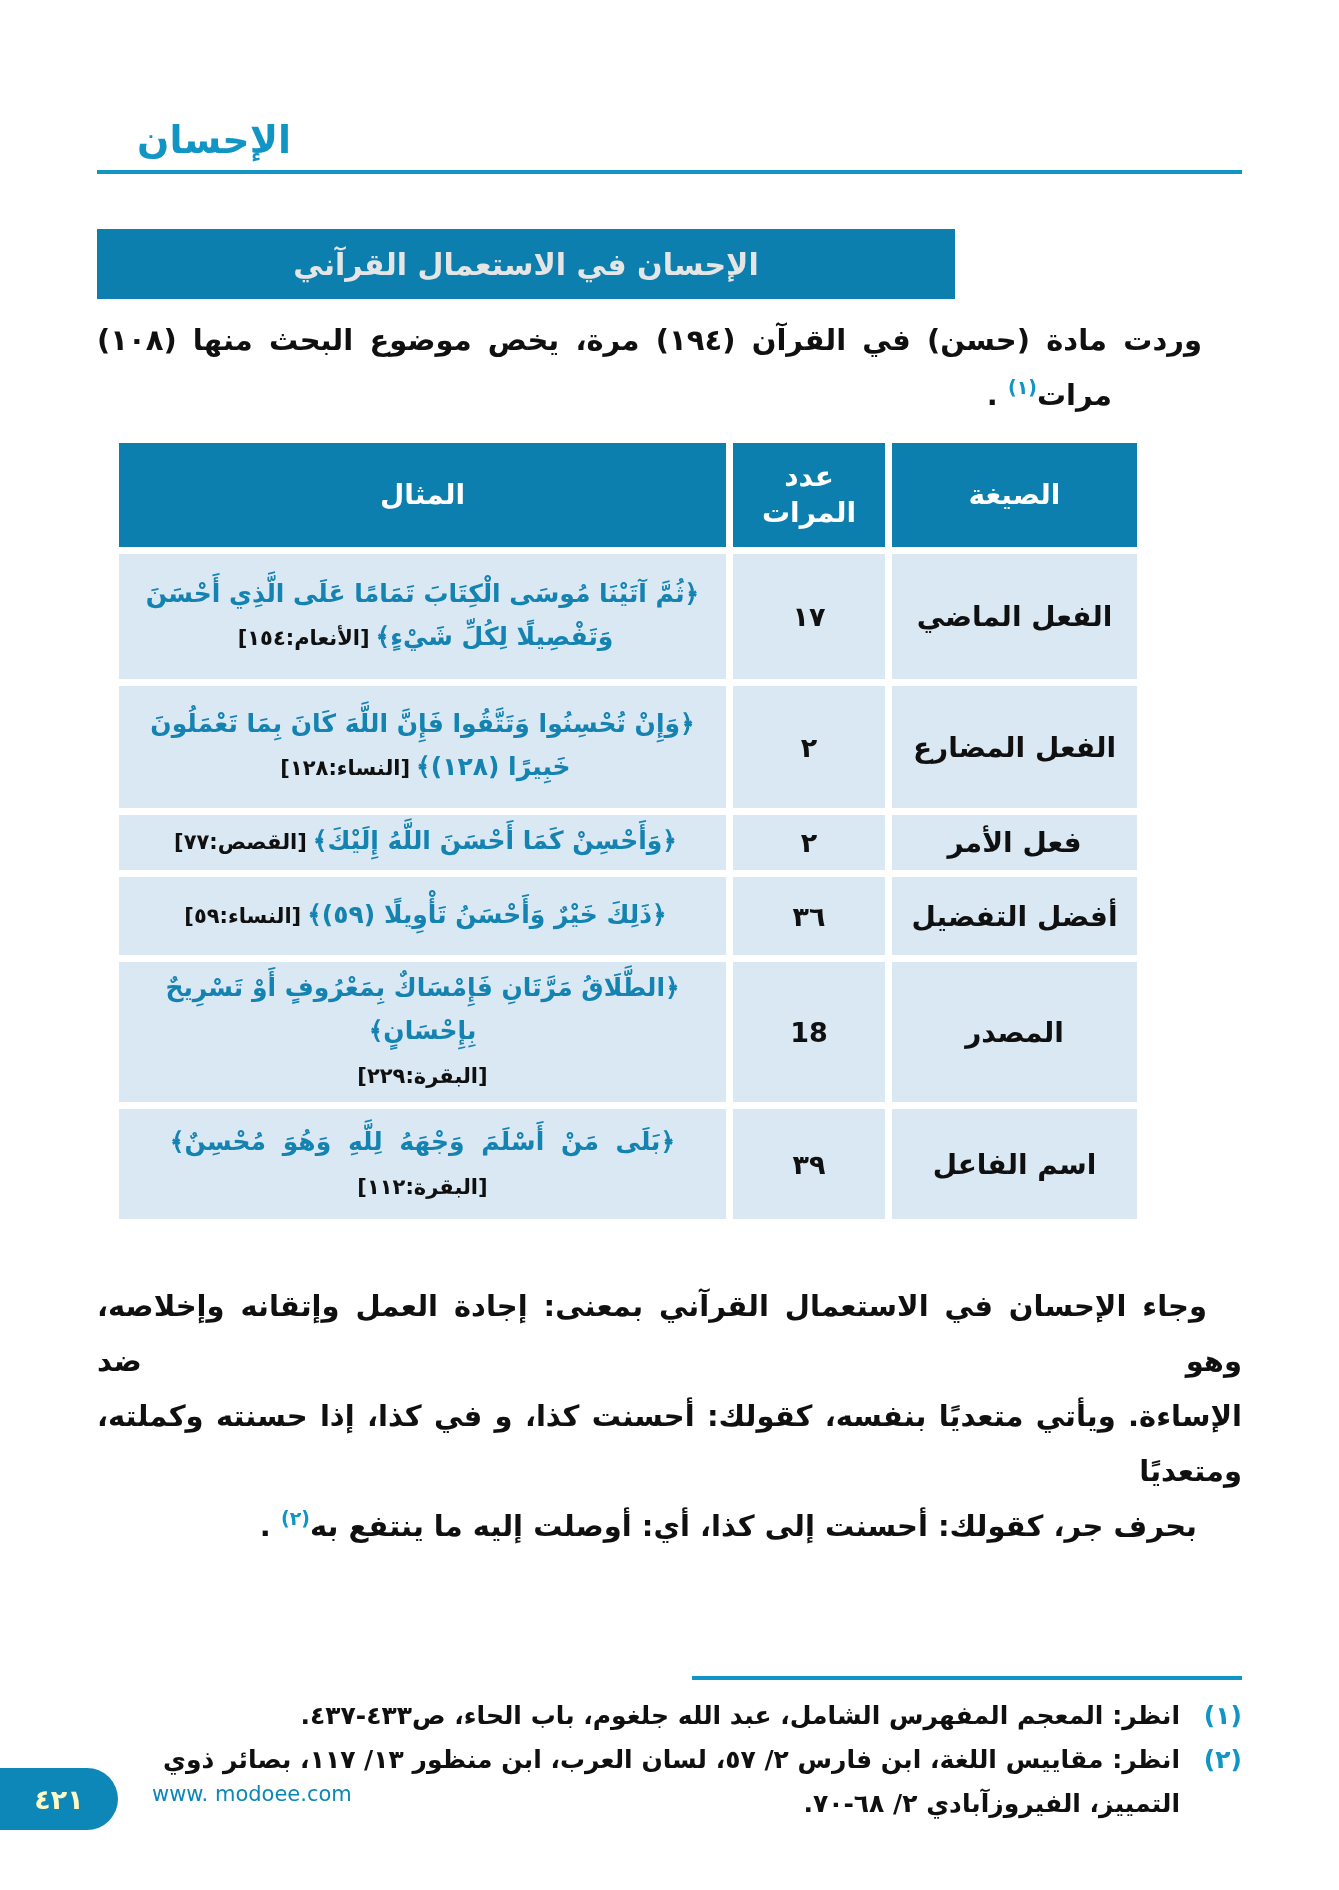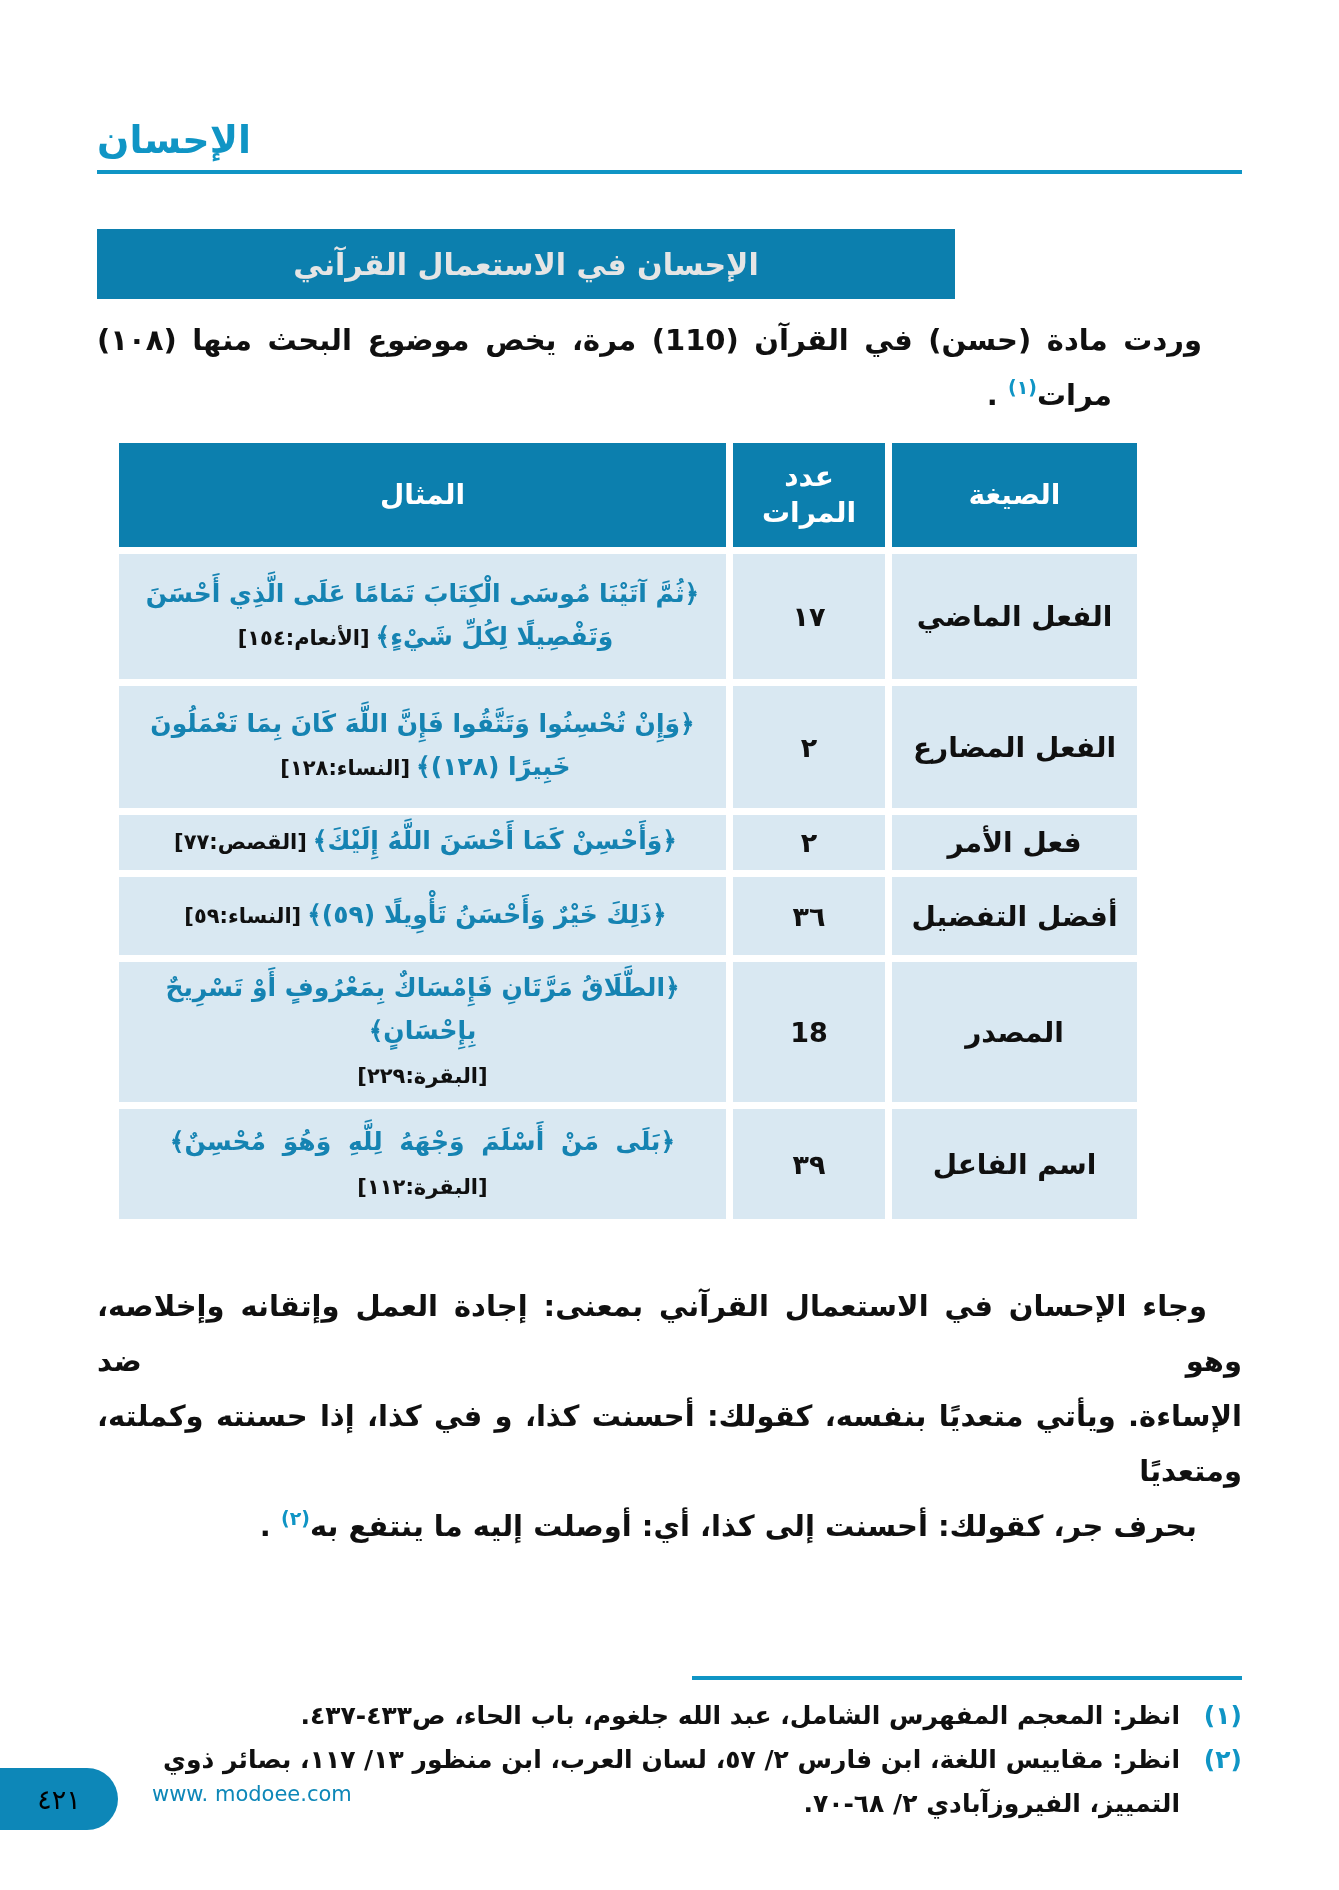--- a/index.html
+++ b/index.html
@@ -9,21 +9,21 @@
     --verse:#1583b2;
     --ink:#101010;
     --footer-tab:#0d87b8;
   }
   *{margin:0;padding:0;box-sizing:border-box;}
   html,body{background:#ffffff;}
   body{width:1339px;font-family:"DejaVu Sans",sans-serif;}
   .page{position:relative;width:1339px;height:1890px;background:#ffffff;overflow:hidden;padding:0 97px;}
 
   
-  .running-head{margin-top:118px;font-size:38px;font-weight:bold;color:var(--accent-light);direction:rtl;text-align:left;width:200px;}
+  .running-head{margin-top:118px;font-size:38px;font-weight:bold;color:var(--accent-light);direction:rtl;text-align:left;width:200px;margin-left:40px;}
   .header-rule{margin-top:8px;height:4px;background:var(--accent-light);}
 
   
   .banner{margin-top:55px;width:858px;height:70px;background:var(--accent);display:flex;align-items:center;justify-content:center;}
   .banner-title{color:#e5e5e5;font-size:30px;font-weight:bold;direction:rtl;}
 
   
   .intro{margin-top:14px;direction:rtl;color:var(--ink);font-size:29px;font-weight:bold;line-height:55px;}
   .intro-line1{text-align:justify;text-align-last:justify;text-indent:40px;}
   .intro-line2{text-align:right;padding-right:130px;}
@@ -56,37 +56,37 @@
   
   .fn-rule{margin-top:122px;height:4px;width:550px;margin-left:auto;background:var(--accent-light);}
   .footnotes{margin-top:14px;direction:rtl;font-size:25px;font-weight:bold;color:var(--ink);line-height:44px;}
   .footnote{display:flex;direction:rtl;}
   .fn-marker{color:var(--accent-light);flex:0 0 62px;}
   .fn-text{flex:1;text-align:right;}
 
   
   .footer-tab{position:absolute;left:0;top:1768px;width:118px;height:62px;background:var(--footer-tab);
               border-radius:0 31px 31px 0;display:flex;align-items:center;justify-content:center;}
-  .page-number{color:#000000;font-size:27px;font-weight:normal;letter-spacing:7px;direction:rtl;}
+  .page-number{color:#fef9c3;font-size:27px;font-weight:bold;letter-spacing:7px;direction:rtl;}
   .website{position:absolute;left:152px;top:1782px;color:var(--footer-tab);font-size:21px;direction:ltr;}
 </style>
 </head>
 <body>
 
 <div class="page">
 
   <div class="running-head">الإحسان</div>
   <div class="header-rule"></div>
 
   <div class="banner">
     <div class="banner-title">الإحسان في الاستعمال القرآني</div>
   </div>
 
   <div class="intro">
-    <div class="intro-line1">وردت مادة (حسن) في القرآن (110) مرة، يخص موضوع البحث منها (١٠٨)</div>
+    <div class="intro-line1">وردت مادة (حسن) في القرآن (١٩٤) مرة، يخص موضوع البحث منها (١٠٨)</div>
     <div class="intro-line2"><span>مرات</span><sup class="fn-ref">(١)</sup><span> .</span></div>
   </div>
 
   <div class="qtable">
     <div class="trow">
       <div class="th">الصيغة</div>
       <div class="th">عدد المرات</div>
       <div class="th">المثال</div>
     </div>
 

